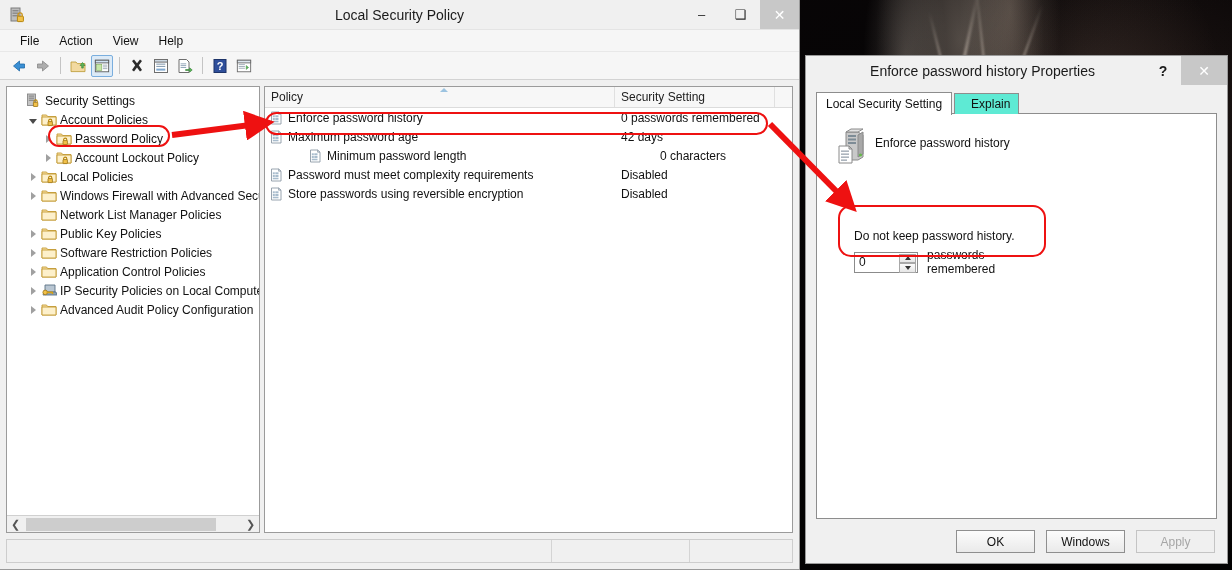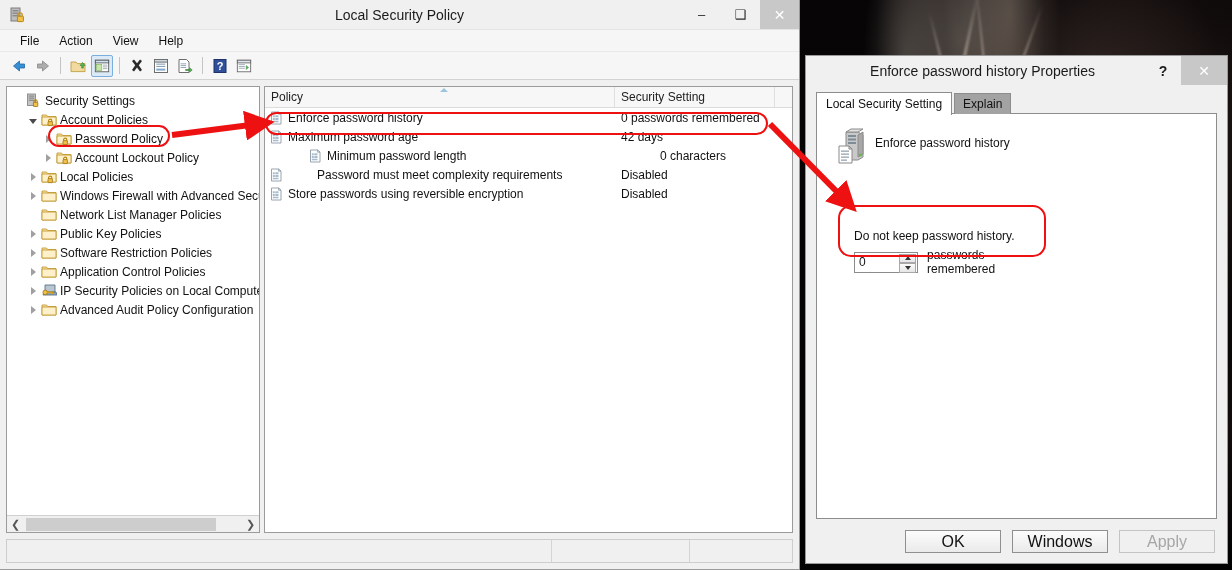--- a/index.html
+++ b/index.html
@@ -154,22 +154,22 @@
   .dlg-title .close {
     position: absolute; right: 0; top: 0; width: 46px; height: 29px;
     display: flex; align-items: center; justify-content: center;
     background: #c8c8c8; color: #fff; font-size: 14px;
   }
   .dlg-inner {
     position: absolute; left: 10px; top: 36px; right: 10px; bottom: 44px;
   }
   .tabstrip { display: flex; align-items: flex-end; height: 22px; position: relative; z-index: 2; }
   .tab {
-    font-size: 12px; color: #111; padding: 3px 8px 3px 8px; border: 1px solid #8d8d8d;
-    background: #a3a3a3; border-bottom: none; cursor: default;
+    font-size: 12px; color: #111; padding: 3px 8px 3px 16px; border: 1px solid #8d8d8d;
+    background: #5eead4; border-bottom: none; cursor: default;
   }
   .tab.active { background: #ffffff; padding: 4px 9px 4px 9px; margin-bottom: -1px; position: relative; z-index: 3; }
   .tab + .tab { margin-left: 2px; }
   .tabpanel {
     position: absolute; left: 0; right: 0; top: 21px; bottom: 0;
     background: #fff; border: 1px solid #8d8d8d;
   }
   .policy-head { display: flex; align-items: flex-start; padding: 12px 0 0 14px; }
   .policy-head .srv { width: 44px; flex: none; }
   .policy-head .nm { font-size: 12px; color: #111; padding-top: 10px; }
@@ -190,21 +190,21 @@
     display: flex; align-items: center; justify-content: center;
   }
   .sb-up { width: 0; height: 0; border-bottom: 4px solid #333; border-left: 3px solid transparent; border-right: 3px solid transparent; }
   .sb-dn { width: 0; height: 0; border-top: 4px solid #333; border-left: 3px solid transparent; border-right: 3px solid transparent; }
   .spin-unit { font-size: 12px; color: #111; margin-left: 9px; }
 
   .dlg-buttons {
     position: absolute; right: 12px; bottom: 10px; display: flex; gap: 11px;
   }
   .dbtn {
-    width: 96px; height: 23px; font-size: 16px; color: #111;
+    width: 79px; height: 23px; font-size: 12px; color: #111;
     border: 1px solid #8f8f8f; background: linear-gradient(#fcfcfc,#eaeaea);
     display: flex; align-items: center; justify-content: center; cursor: default;
   }
   .dbtn.disabled { color: #a6a6a6; border-color: #c4c4c4; background: #f0f0f0; }
 
   
   #annot { position: absolute; left: 0; top: 0; width: 1232px; height: 570px; pointer-events: none; }
   .rbox {
     position: absolute; border: 2.5px solid #ee1111; border-radius: 13px;
   }
@@ -543,21 +543,21 @@
                   <rect x="2.8" y="7" width="2" height="2" fill="#a8bccd"></rect>
                   <rect x="5.3" y="7" width="3.2" height="2" fill="#a8bccd"></rect>
                   <rect x="2.8" y="9.7" width="5.7" height="1.6" fill="#a8bccd"></rect>
                 </svg>
               </span>
               <span>Minimum password length</span>
             </div>
             <div class="c-setting">0 characters</div>
           </div>
           <div class="lv-row">
-            <div class="c-policy" style="width: 350px; gap: 29px;">
+            <div class="c-policy" style="width: 350px;">
               <span class="ico">
                 <svg width="14" height="14" viewBox="0 0 14 14">
                   <path d="M1.5 1h7L11 3.2v9.8h-9.5z" fill="#ffffff" stroke="#8d9aa6" stroke-width="0.9"></path>
                   <path d="M8.5 1L11 3.2H8.5z" fill="#dbe3ea" stroke="#8d9aa6" stroke-width="0.7"></path>
                   <rect x="2.8" y="4.3" width="2" height="2" fill="#a8bccd"></rect>
                   <rect x="5.3" y="4.3" width="3.2" height="2" fill="#a8bccd"></rect>
                   <rect x="2.8" y="7" width="2" height="2" fill="#a8bccd"></rect>
                   <rect x="5.3" y="7" width="3.2" height="2" fill="#a8bccd"></rect>
                   <rect x="2.8" y="9.7" width="5.7" height="1.6" fill="#a8bccd"></rect>
                 </svg>

